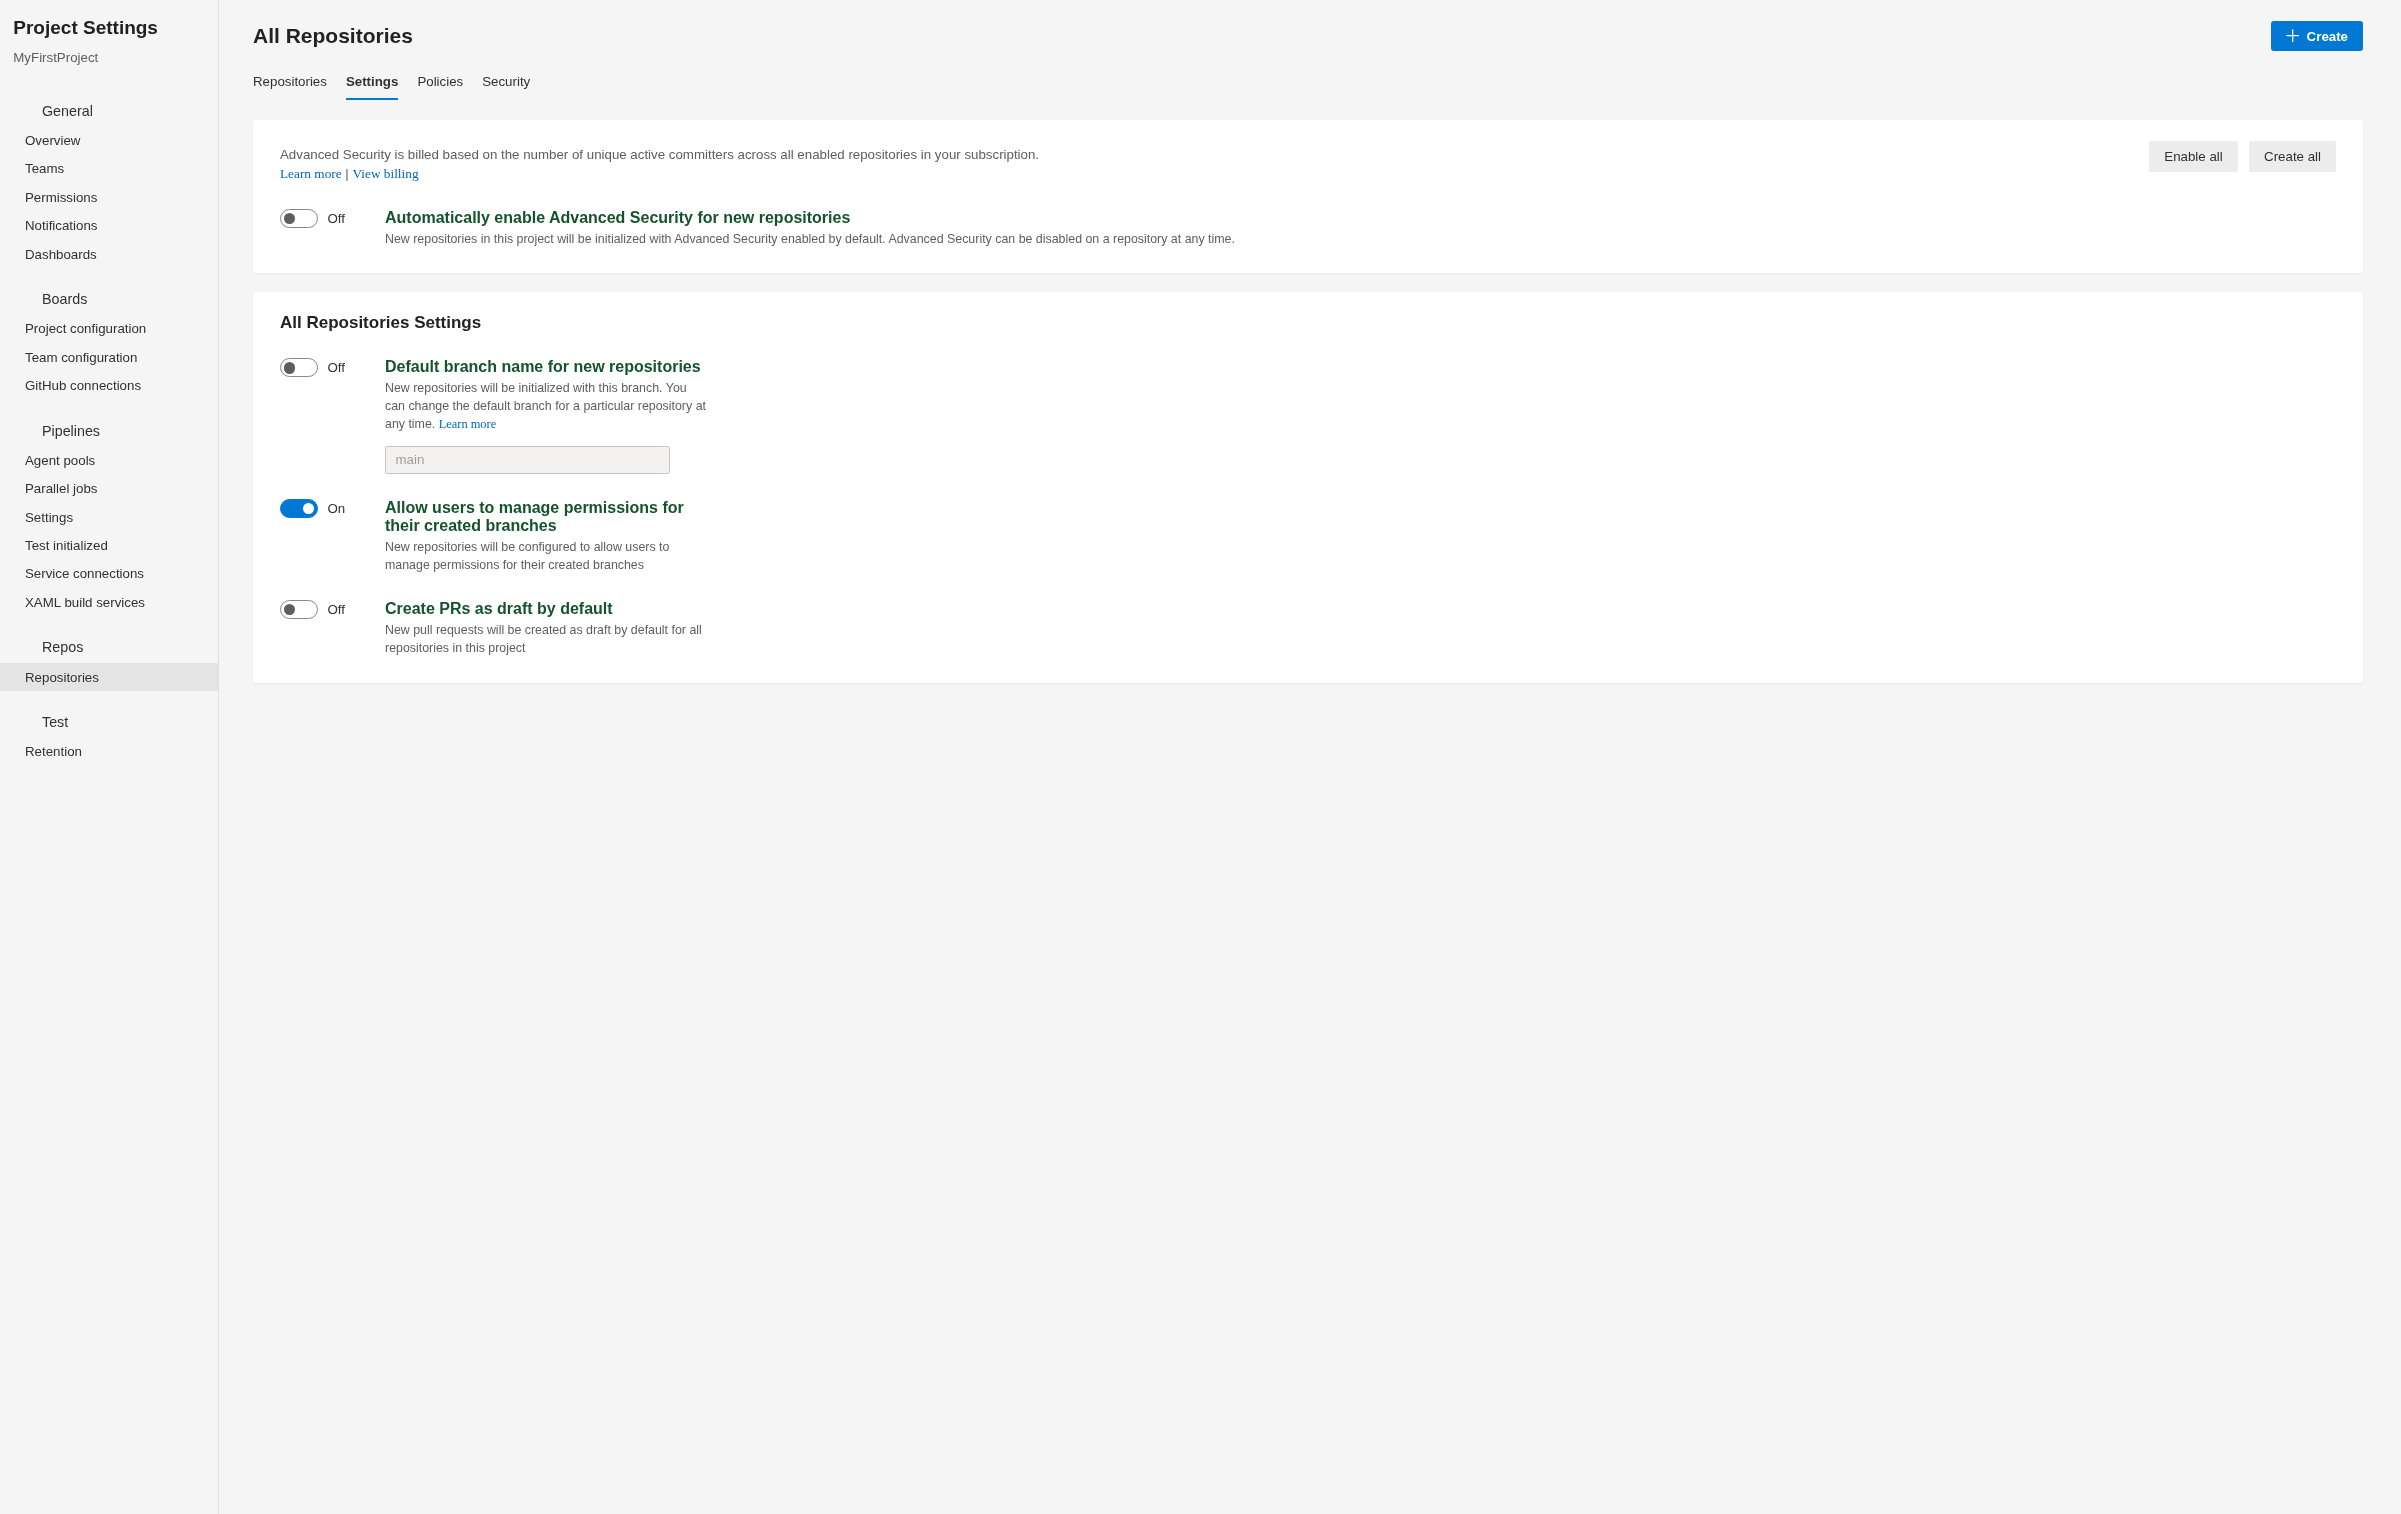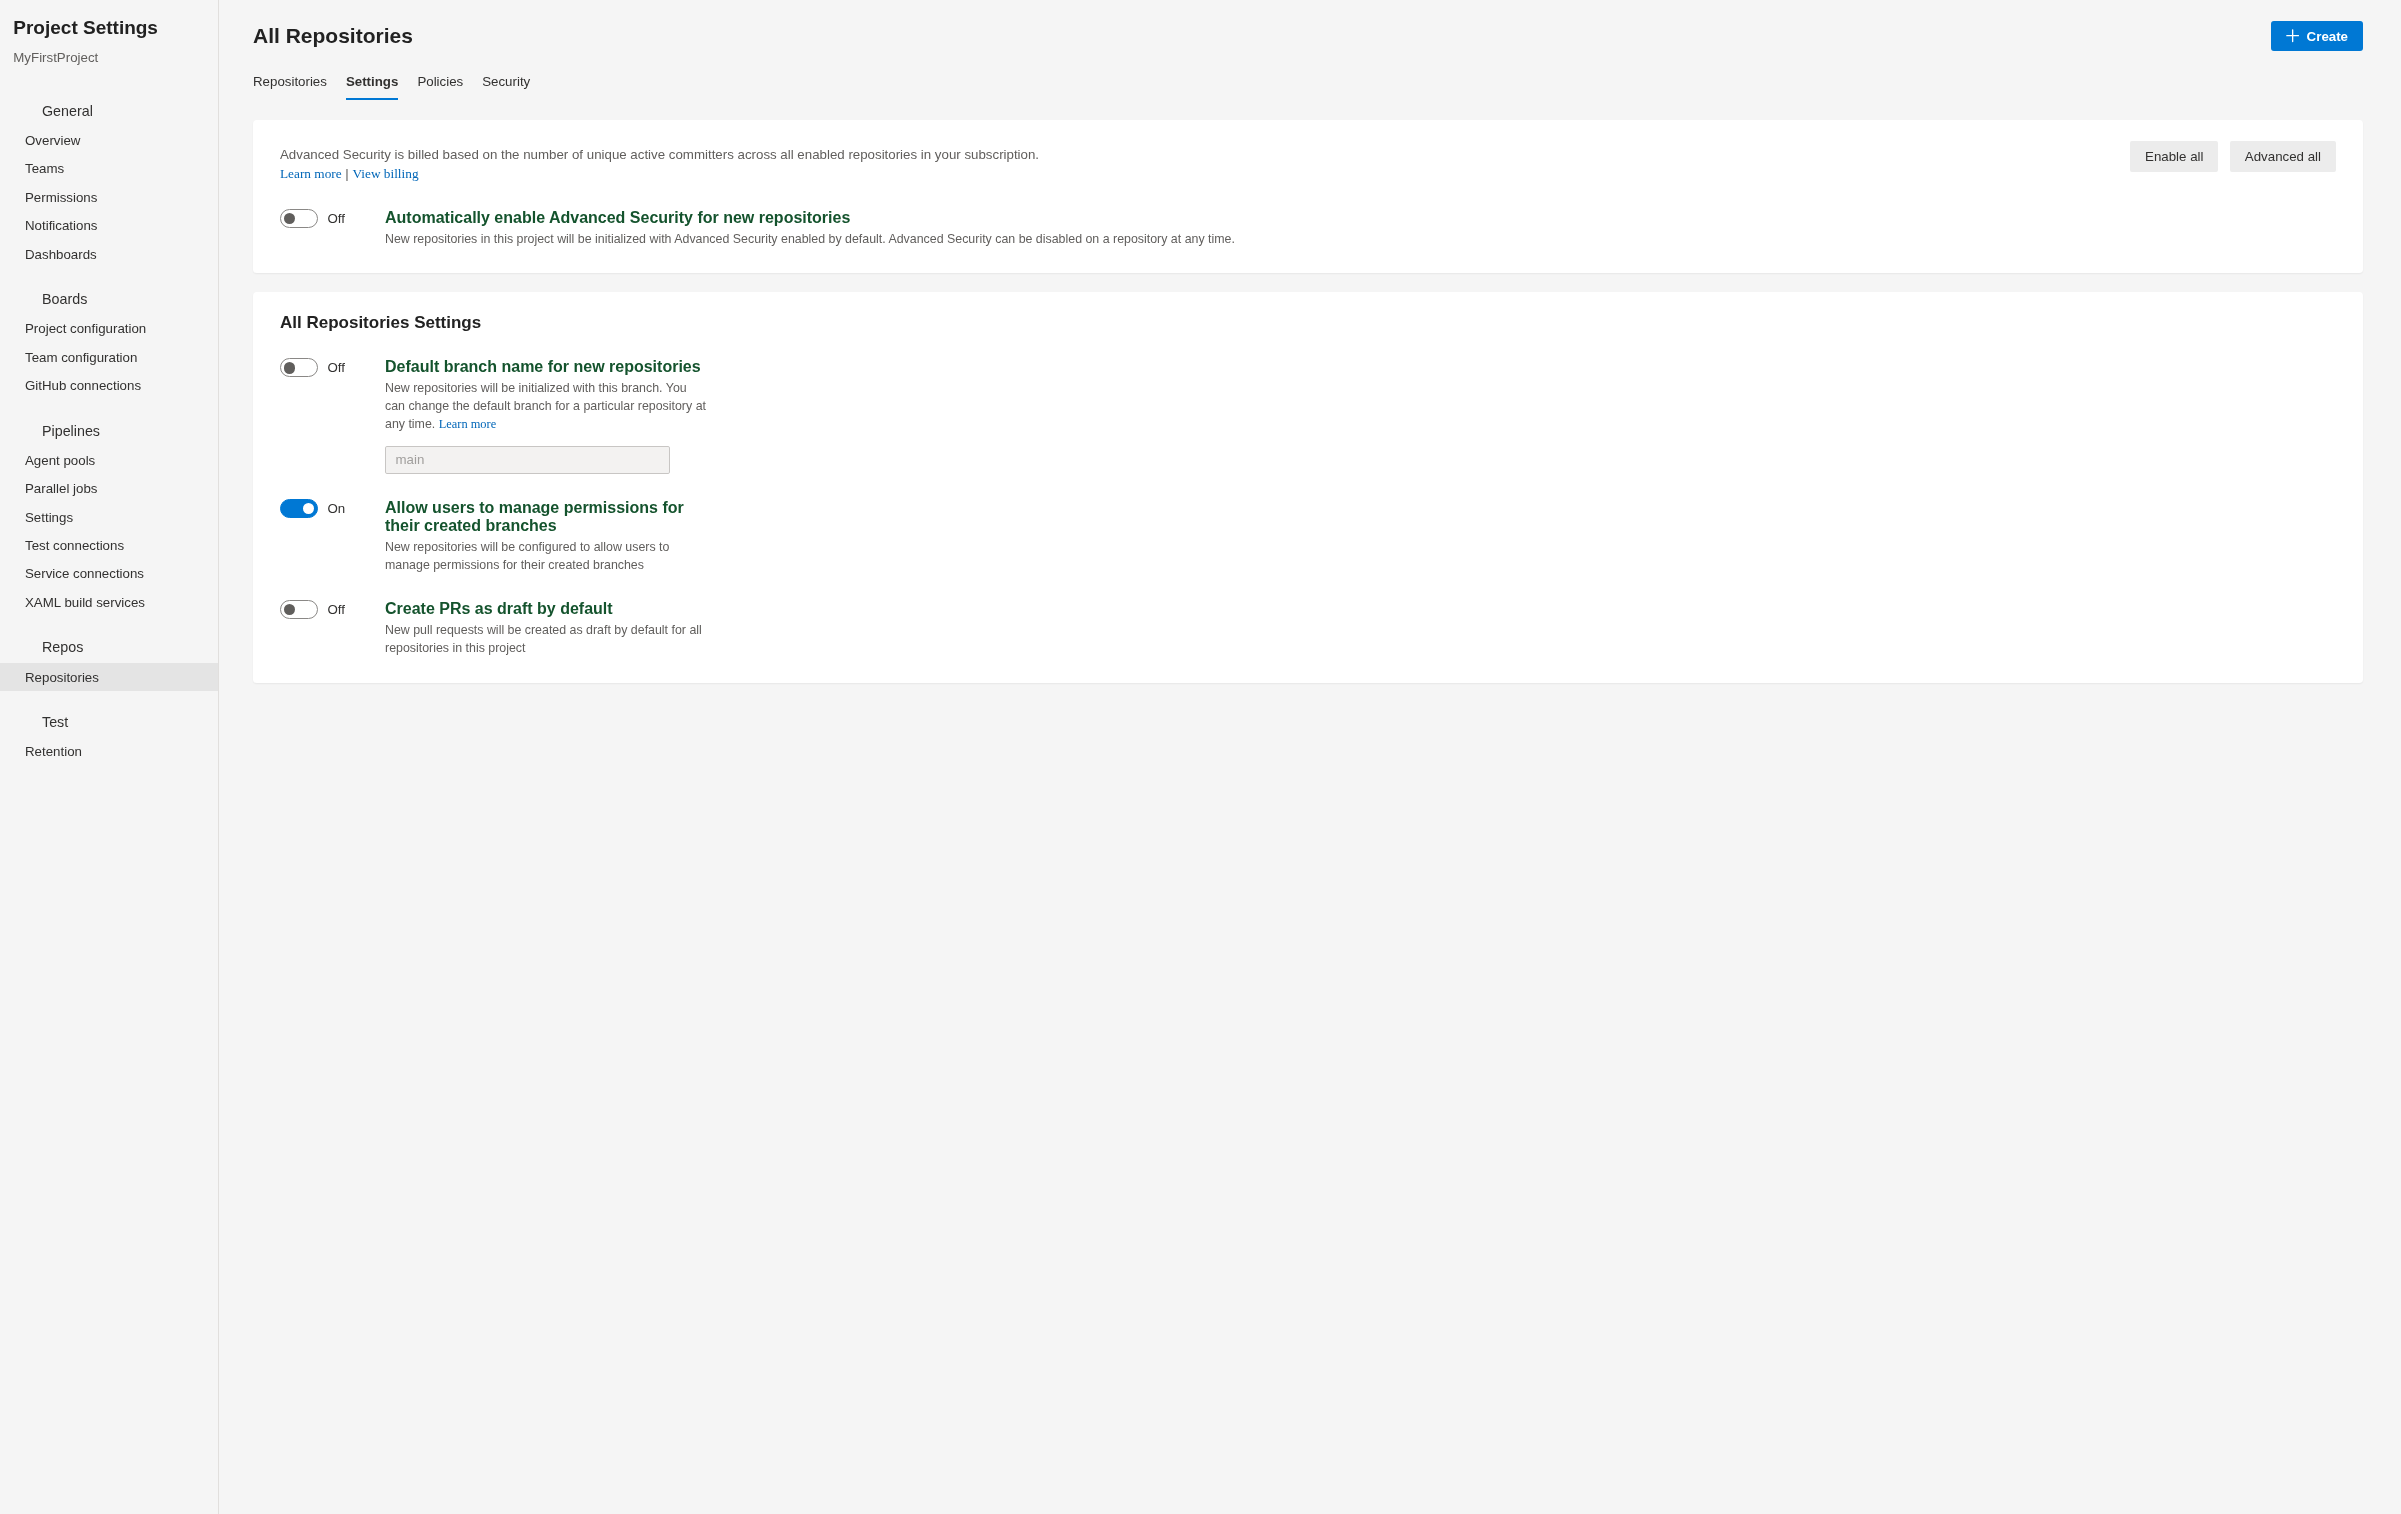--- a/index.html
+++ b/index.html
@@ -195,21 +195,21 @@
         <div class="side-group-title">Boards</div>
         <div class="side-item">Project configuration</div>
         <div class="side-item">Team configuration</div>
         <div class="side-item">GitHub connections</div>
       </div>
       <div class="side-group">
         <div class="side-group-title">Pipelines</div>
         <div class="side-item">Agent pools</div>
         <div class="side-item">Parallel jobs</div>
         <div class="side-item">Settings</div>
-        <div class="side-item">Test connections</div>
+        <div class="side-item">Test initialized</div>
         <div class="side-item">Service connections</div>
         <div class="side-item">XAML build services</div>
       </div>
       <div class="side-group">
         <div class="side-group-title">Repos</div>
         <div class="side-item selected">Repositories</div>
       </div>
       <div class="side-group">
         <div class="side-group-title">Test</div>
         <div class="side-item">Retention</div>
@@ -238,21 +238,21 @@
   <section class="card">
     <div class="card-head">
       <div>
         <div class="card-sub">
           <span>Advanced Security is billed based on the number of unique active committers across all enabled repositories in your subscription.</span><br>
           <a class="link">Learn more</a><span> | </span><a class="link">View billing</a>
         </div>
       </div>
       <div class="card-actions">
         <button class="btn-secondary">Enable all</button>
-        <button class="btn-secondary">Advanced all</button>
+        <button class="btn-secondary">Create all</button>
       </div>
     </div>
 
     <div class="setting-row">
       <div class="toggle-col">
         <div class="toggle">
             <div class="knob"></div>
           </div>
         <span class="toggle-label">Off</span>
       </div>

